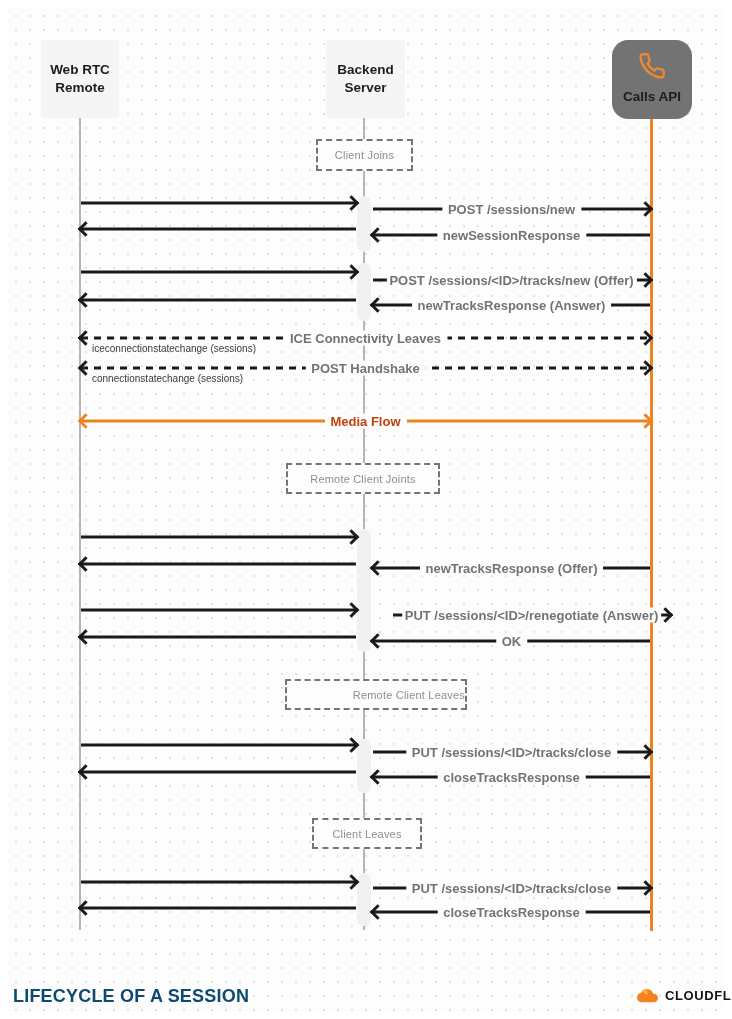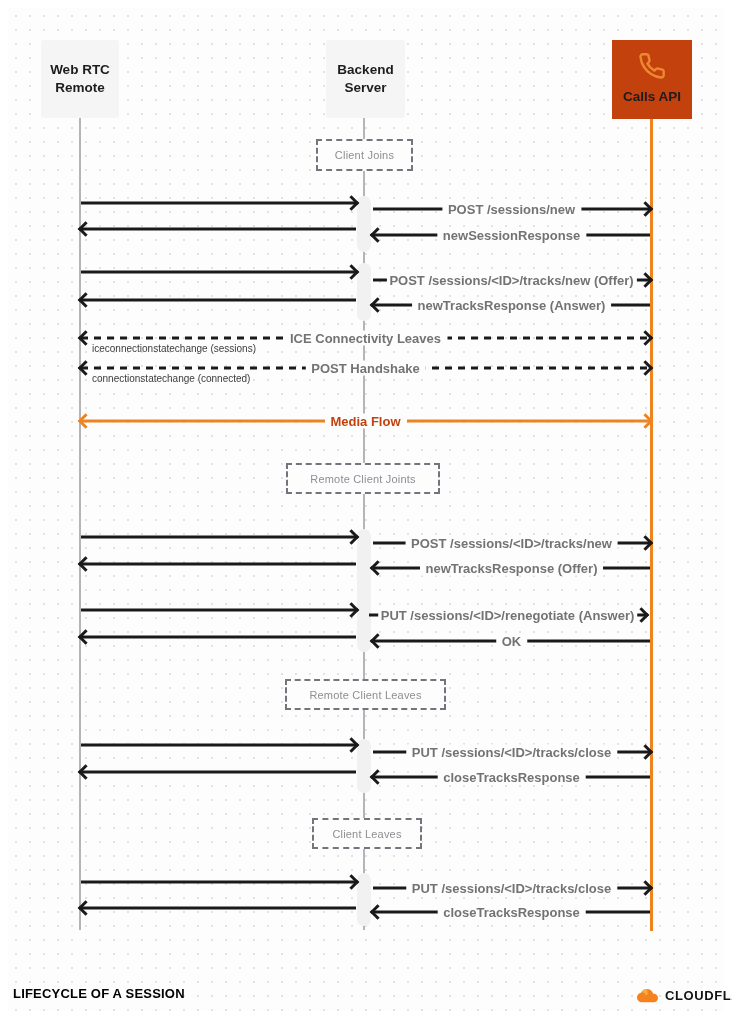--- a/index.html
+++ b/index.html
@@ -21,21 +21,21 @@
   .lifeline.orange{background:#ee8420;width:3px;}
   
   .bar{position:absolute;left:357px;width:14px;background:#f1f1f2;border-radius:7px;z-index:2;}
   
   .box{
     position:absolute;z-index:5;background:#f5f5f6;border-radius:3px;
     display:flex;flex-direction:column;align-items:center;justify-content:center;
     font-weight:700;font-size:13.5px;color:#1d1d1f;text-align:center;line-height:1.35;
     white-space:pre-line;
   }
-  .box.calls{background:#c2410c;border-radius:0;gap:8px;}
+  .box.calls{background:#737373;border-radius:16px;gap:8px;}
   .box.calls .phone{display:block;}
   
   .phase{
     position:absolute;z-index:3;background:#fdfdfd;border:2px dashed #74747c;
     display:flex;align-items:center;justify-content:center;
     font-size:11px;color:#8e8e93;letter-spacing:.2px;box-sizing:border-box;
   }
   
   .msg{position:absolute;height:22px;z-index:4;}
   .msg .line{position:absolute;left:1px;right:1px;top:50%;height:3px;transform:translateY(-50%);background:#1a1a1a;}
@@ -47,21 +47,21 @@
   .msg.orange .head{border-color:#ee8420;}
   .msg .lbl{
     position:absolute;left:50%;top:50%;transform:translate(-50%,-50%);
     background:#fdfdfd;padding:0 6px;font-weight:700;font-size:13px;color:#737373;white-space:nowrap;
   }
   .msg.orange .lbl{color:#c2410c;}
   .msg.tight .lbl{padding:0 3px;}
   
   .sub{position:absolute;z-index:4;font-size:10px;color:#3c3c40;white-space:nowrap;}
   
-  .title{position:absolute;left:13px;top:986px;font-size:13px;font-weight:700;color:#000000;letter-spacing:.2px;z-index:5;}
+  .title{position:absolute;left:13px;top:986px;font-size:18px;font-weight:700;color:#0c4a6e;letter-spacing:.2px;z-index:5;}
   .brand{position:absolute;left:637px;top:988px;display:flex;align-items:center;gap:3px;z-index:5;}
   .brand .name{font-size:13px;font-weight:700;color:#141414;letter-spacing:.6px;}
 </style>
 </head>
 <body>
 
 <div class="canvas"></div>
 
 <div class="diagram">
 
@@ -89,21 +89,21 @@
     </svg>
     <span>Calls API</span>
   </div>
 
   <div class="phase" style="left:316px;top:139px;width:97px;height:32px;">
     <span>Client Joins</span>
   </div>
   <div class="phase" style="left:286px;top:463px;width:154px;height:31px;">
     <span>Remote Client Joints</span>
   </div>
-  <div class="phase" style="left:285px;top:679px;width:161px;height:31px;">
+  <div class="phase" style="left:285px;top:679px;width:182px;height:31px;justify-content:flex-end;">
     <span>Remote Client Leaves</span>
   </div>
   <div class="phase" style="left:312px;top:818px;width:110px;height:31px;">
     <span>Client Leaves</span>
   </div>
 
   <div class="msg" style="left:80px;top:192px;width:277px;">
       <i class="line"></i>
       <i class="head r"></i>
     </div>
@@ -147,53 +147,48 @@
       <i class="head l"></i>
       <span class="lbl">ICE Connectivity Leaves</span>
     </div>
   <div class="sub" style="left:92px;top:343px;">iceconnectionstatechange (sessions)</div>
   <div class="msg dashed" style="left:80px;top:357px;width:571px;">
       <i class="line"></i>
       <i class="head r"></i>
       <i class="head l"></i>
       <span class="lbl">POST Handshake</span>
     </div>
-  <div class="sub" style="left:92px;top:373px;">connectionstatechange (connected)</div>
+  <div class="sub" style="left:92px;top:373px;">connectionstatechange (sessions)</div>
 
   <div class="msg orange" style="left:80px;top:410px;width:571px;">
       <i class="line"></i>
       <i class="head r"></i>
       <i class="head l"></i>
       <span class="lbl">Media Flow</span>
     </div>
 
   <div class="msg" style="left:80px;top:526px;width:277px;">
       <i class="line"></i>
       <i class="head r"></i>
     </div>
-  <div class="msg" style="left:372px;top:532px;width:279px;">
-      <i class="line"></i>
-      <i class="head r"></i>
-      <span class="lbl">POST /sessions/&lt;ID&gt;/tracks/new</span>
-    </div>
   <div class="msg" style="left:80px;top:553px;width:277px;">
       <i class="line"></i>
       <i class="head l"></i>
     </div>
   <div class="msg" style="left:372px;top:557px;width:279px;">
       <i class="line"></i>
       <i class="head l"></i>
       <span class="lbl">newTracksResponse (Offer)</span>
     </div>
 
   <div class="msg" style="left:80px;top:599px;width:277px;">
       <i class="line"></i>
       <i class="head r"></i>
     </div>
-  <div class="msg tight" style="left:368px;top:604px;width:279px;">
+  <div class="msg tight" style="left:392px;top:604px;width:279px;">
       <i class="line"></i>
       <i class="head r"></i>
       <span class="lbl">PUT /sessions/&lt;ID&gt;/renegotiate (Answer)</span>
     </div>
   <div class="msg" style="left:80px;top:626px;width:277px;">
       <i class="line"></i>
       <i class="head l"></i>
     </div>
   <div class="msg" style="left:372px;top:630px;width:279px;">
       <i class="line"></i>

